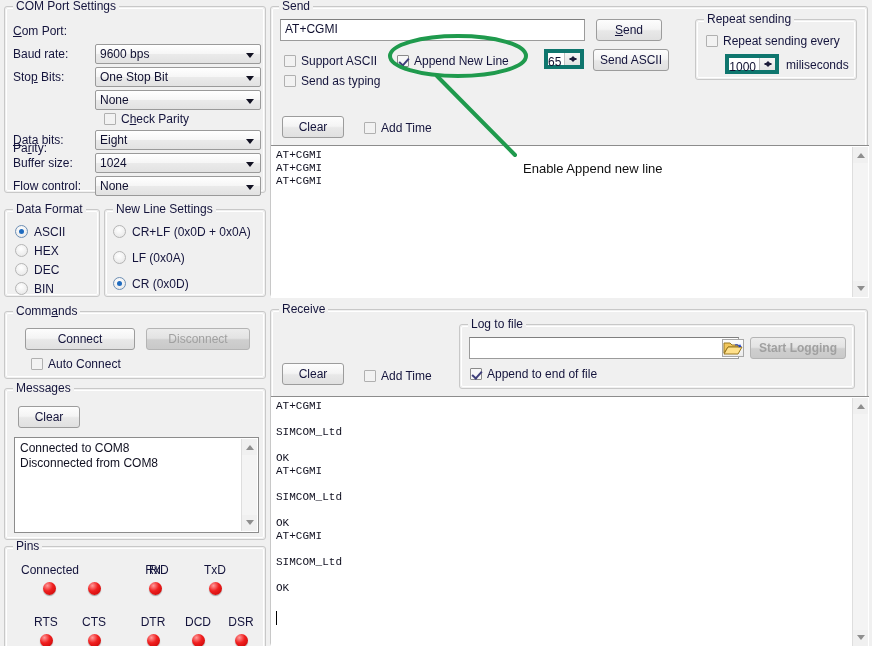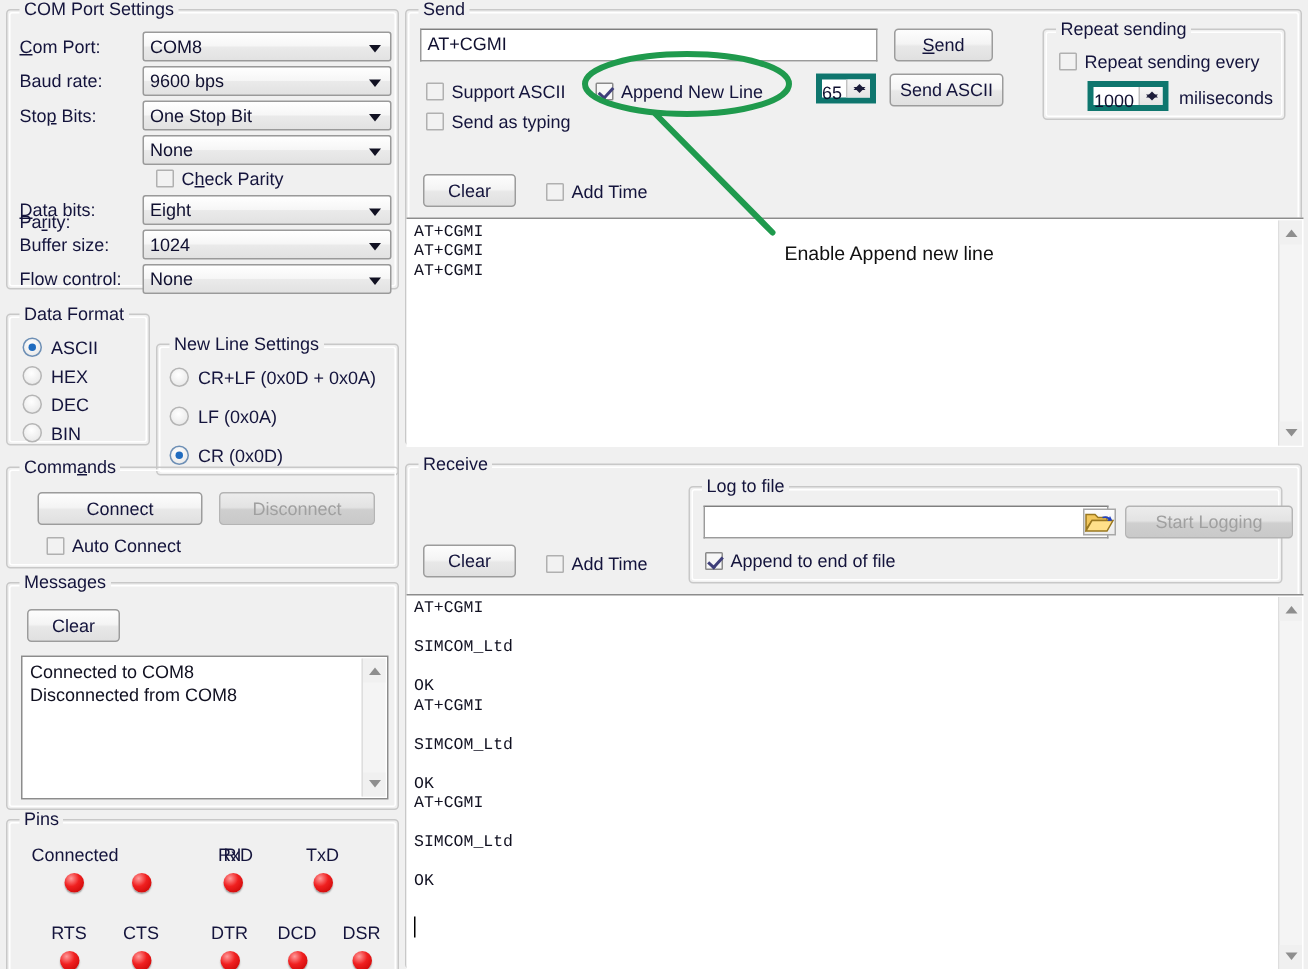--- a/index.html
+++ b/index.html
@@ -280,24 +280,20 @@
 </style>
 </head>
 <body>
 
 <div id="root">
 
   <div class="gb" style="left:4px; top:6px; width:262px; height:187px;">
     <div class="gb-title">COM Port Settings</div>
     <div class="gb-body">
       <div class="lbl" style="left:8px; top:17px;"><span class="u">C</span><span>om Port:</span></div>
-      <div class="combo" style="left:90px; top:14px; width:166px;">
-        <span>COM8</span>
-        <span class="arrow"></span>
-      </div>
 
       <div class="lbl" style="left:8px; top:40px;">Baud rate:</div>
       <div class="combo" style="left:90px; top:37px; width:166px;">
         <span>9600 bps</span>
         <span class="arrow"></span>
       </div>
 
       <div class="lbl" style="left:8px; top:63px;">Sto<span class="u">p</span> Bits:</div>
       <div class="combo" style="left:90px; top:60px; width:166px;">
         <span>One Stop Bit</span>
@@ -345,21 +341,21 @@
       </div>
       <div class="rd" style="left:10px; top:53px;">
         <span class="dot"></span><span class="rdl">DEC</span>
       </div>
       <div class="rd" style="left:10px; top:72px;">
         <span class="dot"></span><span class="rdl">BIN</span>
       </div>
     </div>
   </div>
 
-  <div class="gb" style="left:104px; top:209px; width:162px; height:88px;margin-top:20px;">
+  <div class="gb" style="left:104px; top:209px; width:162px; height:88px;">
     <div class="gb-title">New Line Settings</div>
     <div class="gb-body">
       <div class="rd" style="left:8px; top:15px;">
         <span class="dot"></span><span class="rdl">CR+LF (0x0D + 0x0A)</span>
       </div>
       <div class="rd" style="left:8px; top:41px;">
         <span class="dot"></span><span class="rdl">LF (0x0A)</span>
       </div>
       <div class="rd on" style="left:8px; top:67px;">
         <span class="dot"></span><span class="rdl">CR (0x0D)</span>
@@ -495,21 +491,21 @@
             <span></span>
           </div>
           <div class="folder" style="left:262px; top:14px;">
             <svg width="20" height="16" viewBox="0 0 20 16" style="display:block;">
               <path d="M1 13 L1 3 L7 3 L9 5 L15 5 L15 7 L5 7 L1 13 Z" fill="#f2c75c" stroke="#9a7820" stroke-width="1"></path>
               <path d="M5 7 L19 7 L15 14 L1 14 Z" fill="#ffe08a" stroke="#9a7820" stroke-width="1"></path>
               <path d="M12 5 q4 -1 5 2" fill="none" stroke="#2040c0" stroke-width="1.2"></path>
               <path d="M17 4 l1.5 3 l-3.2 0.3 Z" fill="#2040c0"></path>
             </svg>
           </div>
-          <div class="btn dis" style="left:290px; top:12px; width:112px; height:22px;">Start Logging</div>
+          <div class="btn dis" style="left:290px; top:12px; width:96px; height:22px;font-weight:bold;">Start Logging</div>
           <div class="cb on" style="left:10px; top:42px;">
             <span class="box"></span><span class="cbl">Append to end of file</span>
           </div>
         </div>
       </div>
 
       <div class="area" style="left:0px; top:86px; width:598px; height:251px; border-left:none; border-right:none; border-bottom:none;">
         <div class="content">AT+CGMI
 
 SIMCOM_Ltd

